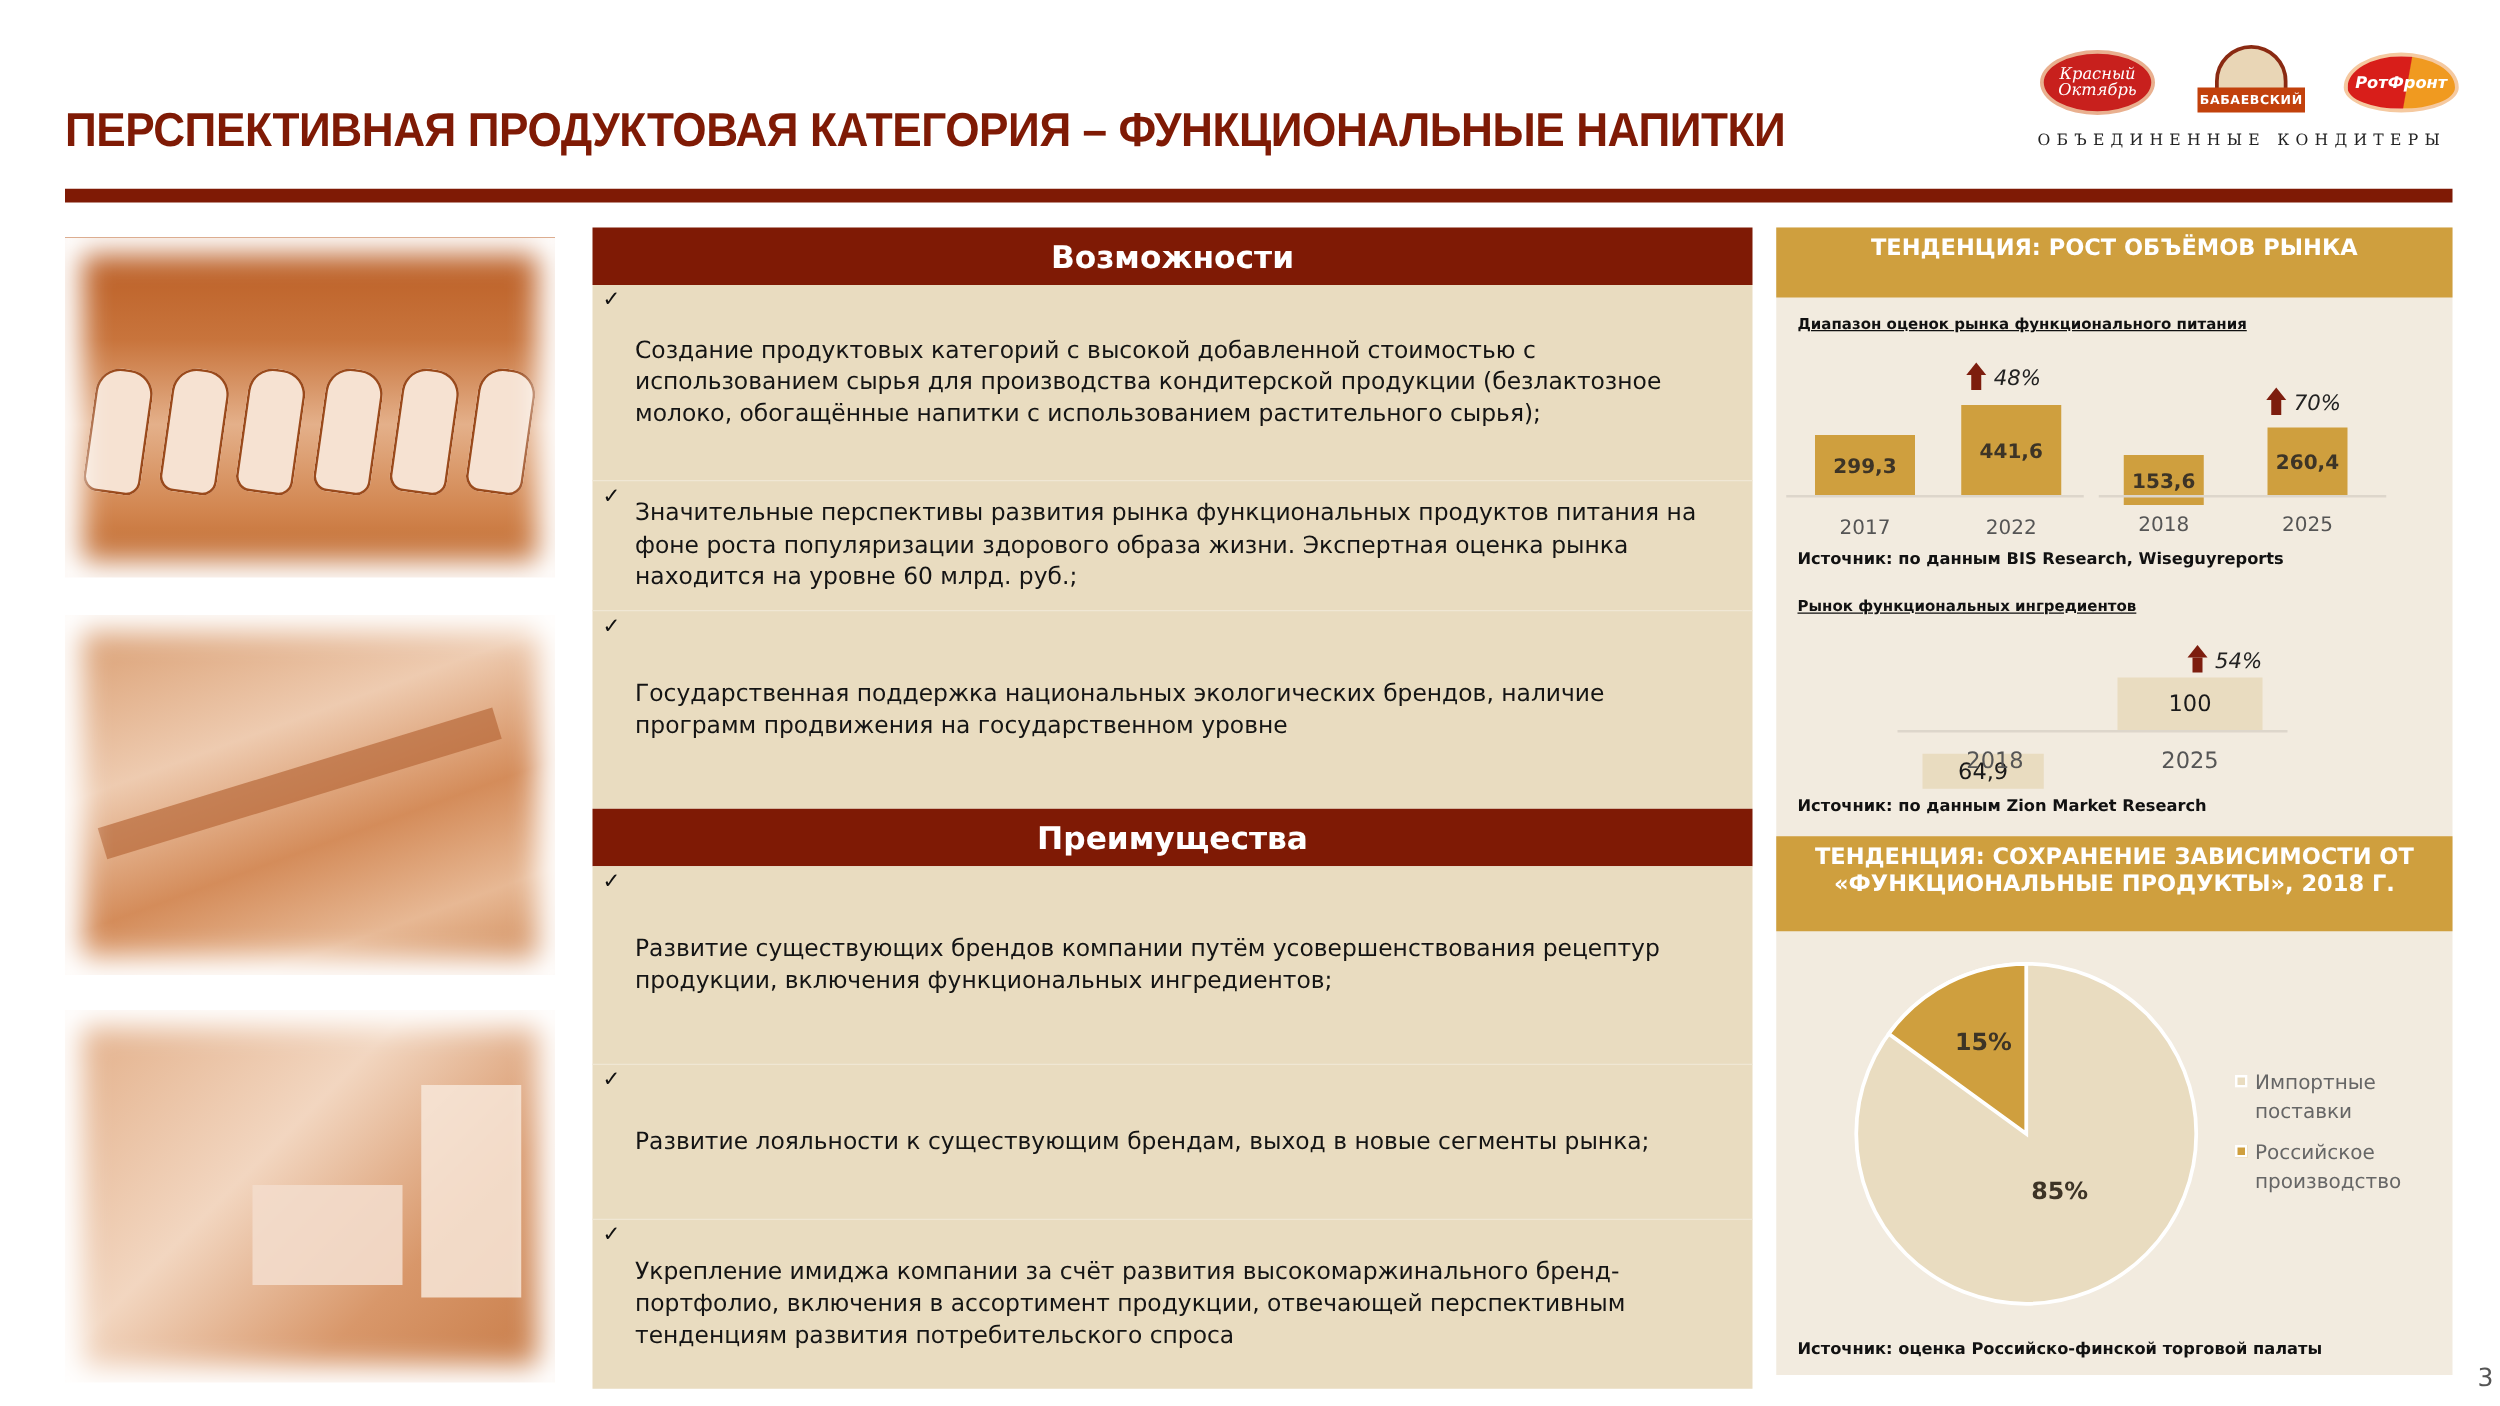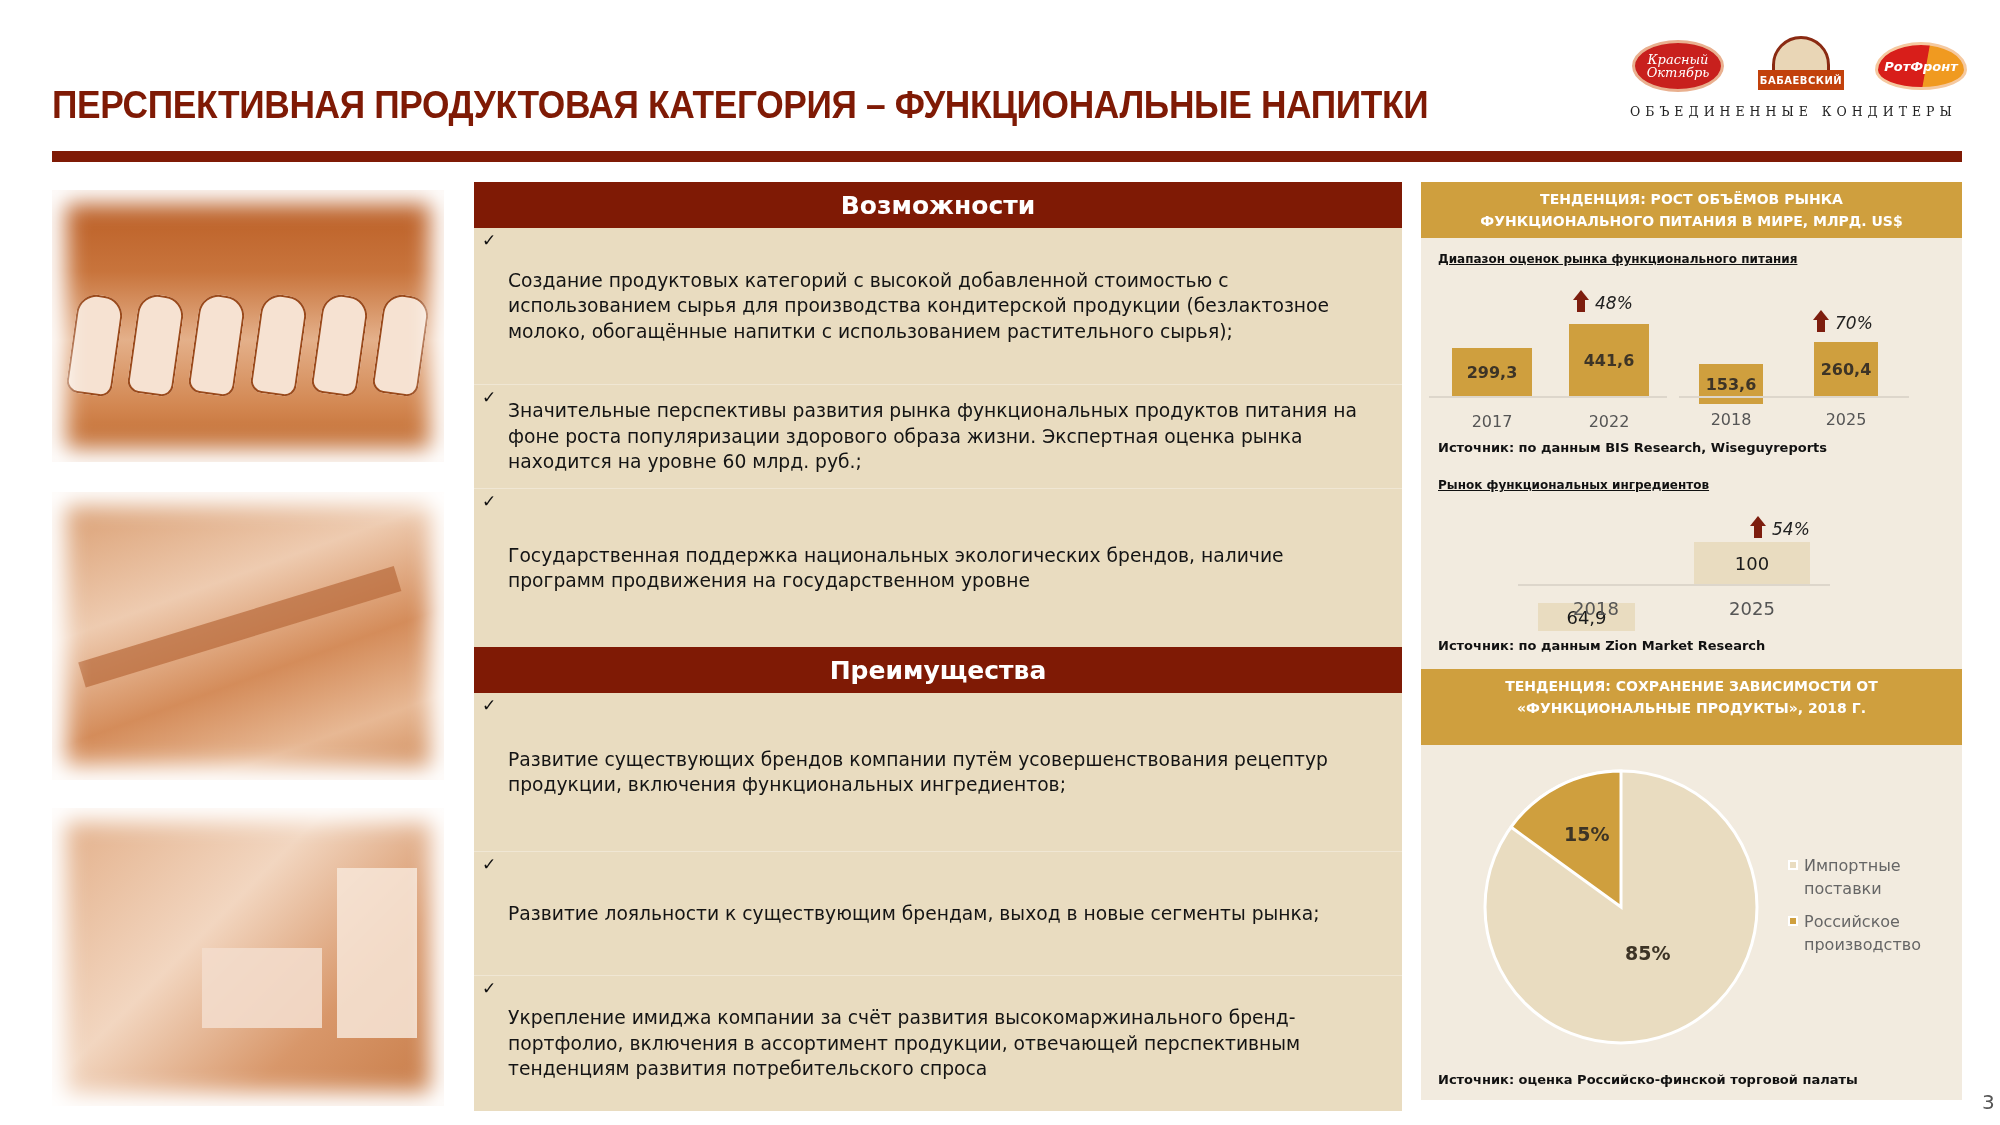--- a/index.html
+++ b/index.html
@@ -55,21 +55,21 @@
     .row-text { font-size: 19px; line-height: 25.5px; color: #141414; transform: scaleX(0.985); transform-origin: left; }
     .vz-1 { height: 156px; padding-top: 0; }
     .vz-2 { height: 104px; }
     .vz-3 { height: 159px; }
     .pr-1 { height: 158px; }
     .pr-2 { height: 124px; }
     .pr-3 { height: 136px; }
 
     
     .right { position: absolute; left: 1421px; top: 182px; width: 541px; height: 918px; background: #f2ebdf; }
-    .gold-head { background: #cf9f3e; color: #ffffff; font-weight: bold; text-align: center; font-size: 14px; line-height: 22px; }
+    .gold-head { background: #cf9f3e; color: #ffffff; font-weight: bold; text-align: center; font-size: 18px; line-height: 22px; }
     .gh-1 { position: absolute; left: 0; top: 0; width: 541px; height: 56px; padding-top: 6px; }
     .gh-2 { position: absolute; left: 0; top: 487px; width: 541px; height: 76px; padding-top: 6px; }
     .sub-title { position: absolute; left: 17px; font-weight: bold; font-size: 12px; text-decoration: underline; color: #111; white-space: nowrap; }
     .src { position: absolute; left: 17px; font-weight: bold; font-size: 13px; color: #111; white-space: nowrap; }
 
     .bar { position: absolute; background: #cf9f3e; display: flex; align-items: center; justify-content: center; font-weight: bold; font-size: 16px; color: #3d3426; }
     .bar.light { background: #e9dcc0; font-weight: normal; font-size: 18px; color: #1a1a1a; }
     .axis { position: absolute; height: 2px; background: #ddd6cb; }
     .xlab { position: absolute; font-size: 16px; color: #555; width: 80px; text-align: center; }
     .growth { position: absolute; display: flex; align-items: flex-end; gap: 6px; }
@@ -157,21 +157,20 @@
     <div class="row pr-3">
       <span class="check">✓</span>
       <span class="row-text">Укрепление имиджа компании за счёт развития высокомаржинального бренд-портфолио, включения в ассортимент продукции, отвечающей перспективным тенденциям развития потребительского спроса</span>
     </div>
   </div>
 </div>
 
 <div class="right">
   <div class="gold-head gh-1">
     <div>ТЕНДЕНЦИЯ: РОСТ ОБЪЁМОВ РЫНКА</div>
-    <div>ФУНКЦИОНАЛЬНОГО ПИТАНИЯ В МИРЕ, МЛРД. US$</div>
   </div>
 
   <div class="sub-title" style="top:70px;">Диапазон оценок рынка функционального питания</div>
 
   <div class="bar" style="left:31px; top:166px; width:80px; height:48px;">
     <span>299,3</span>
   </div>
   <div class="bar" style="left:148px; top:142px; width:80px; height:72px;">
     <span>441,6</span>
   </div>

